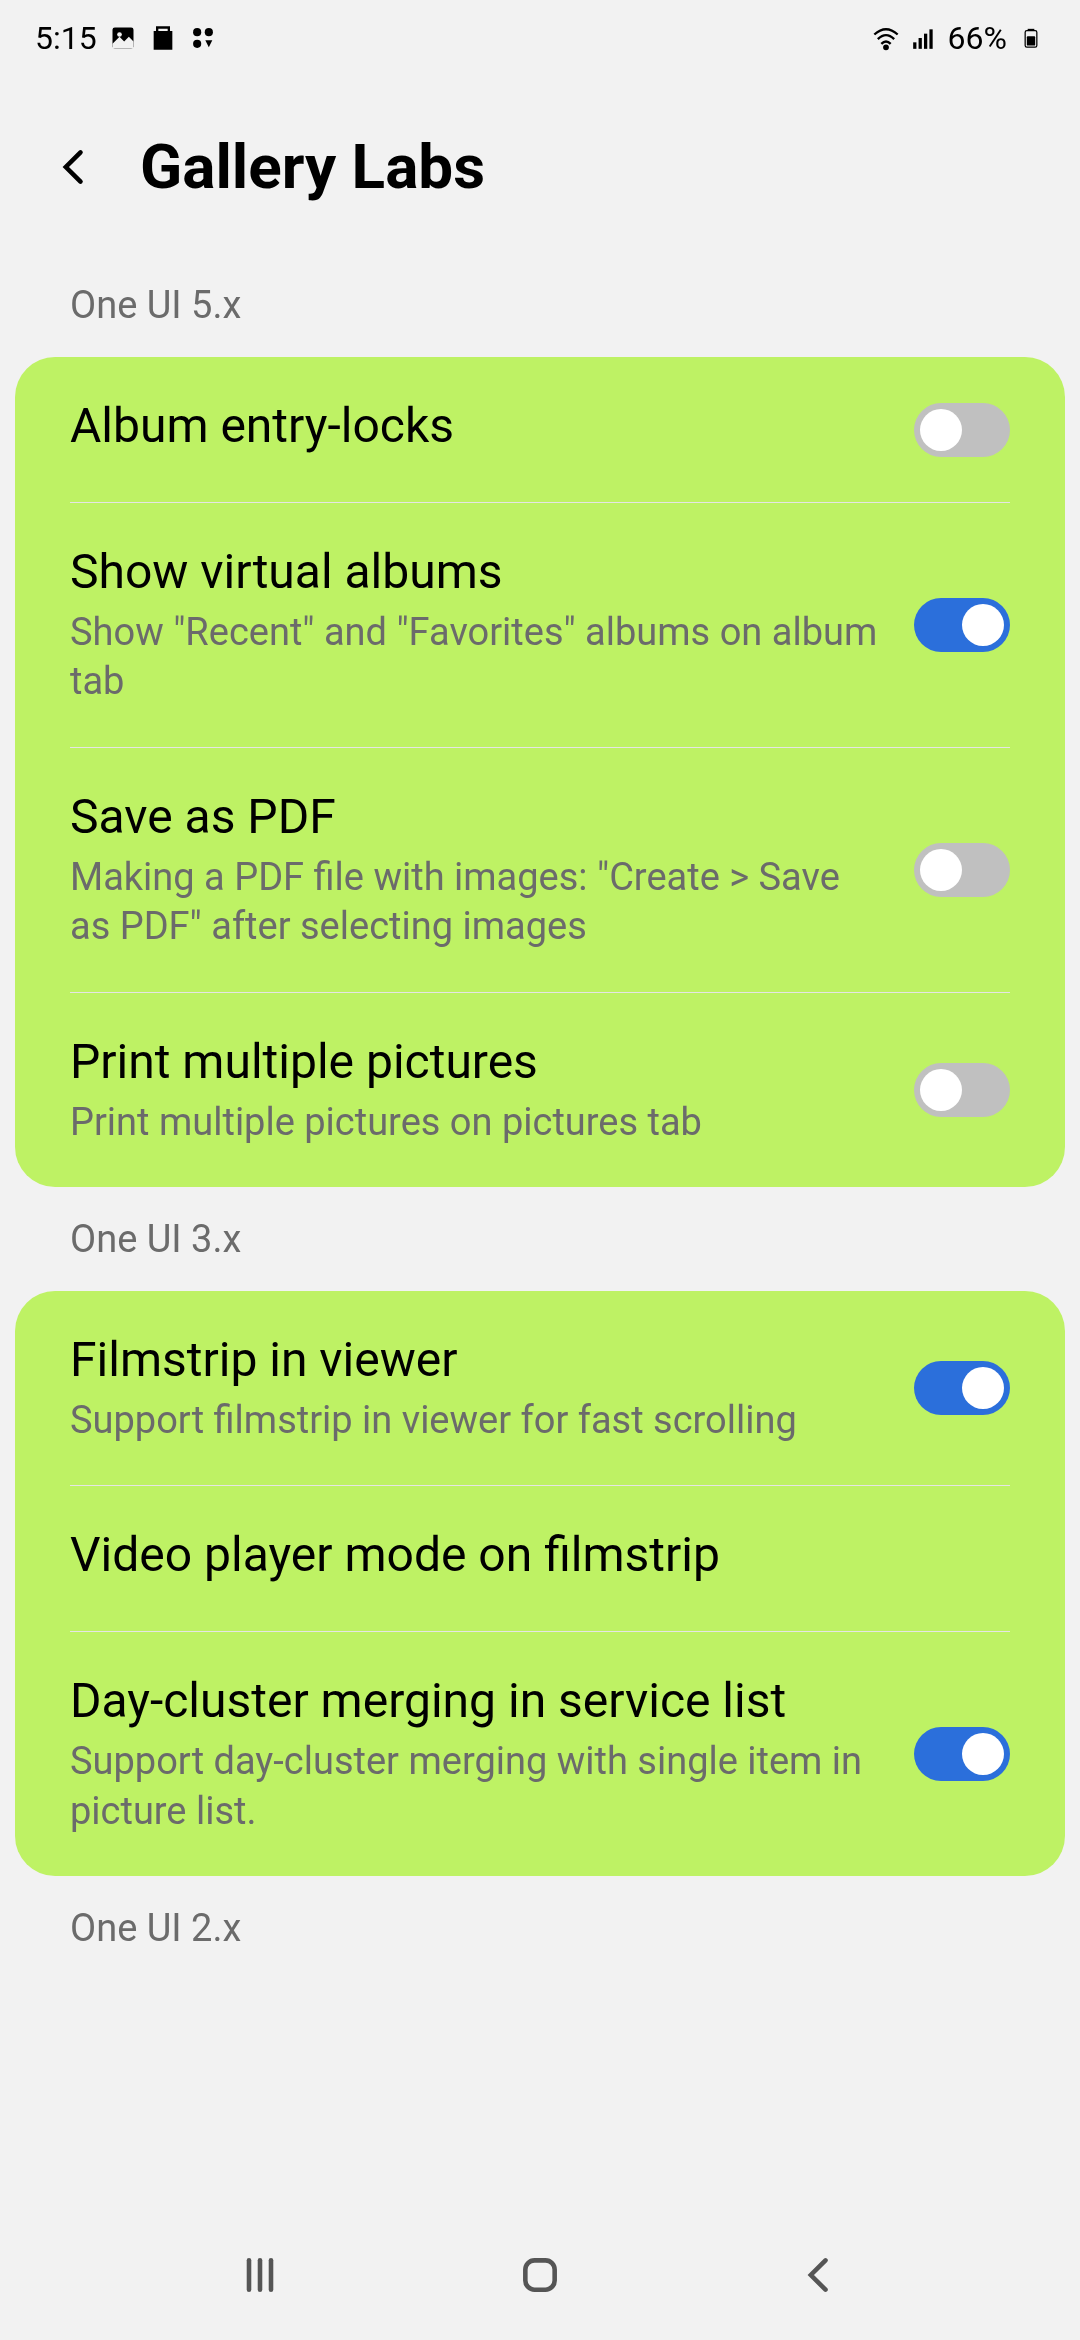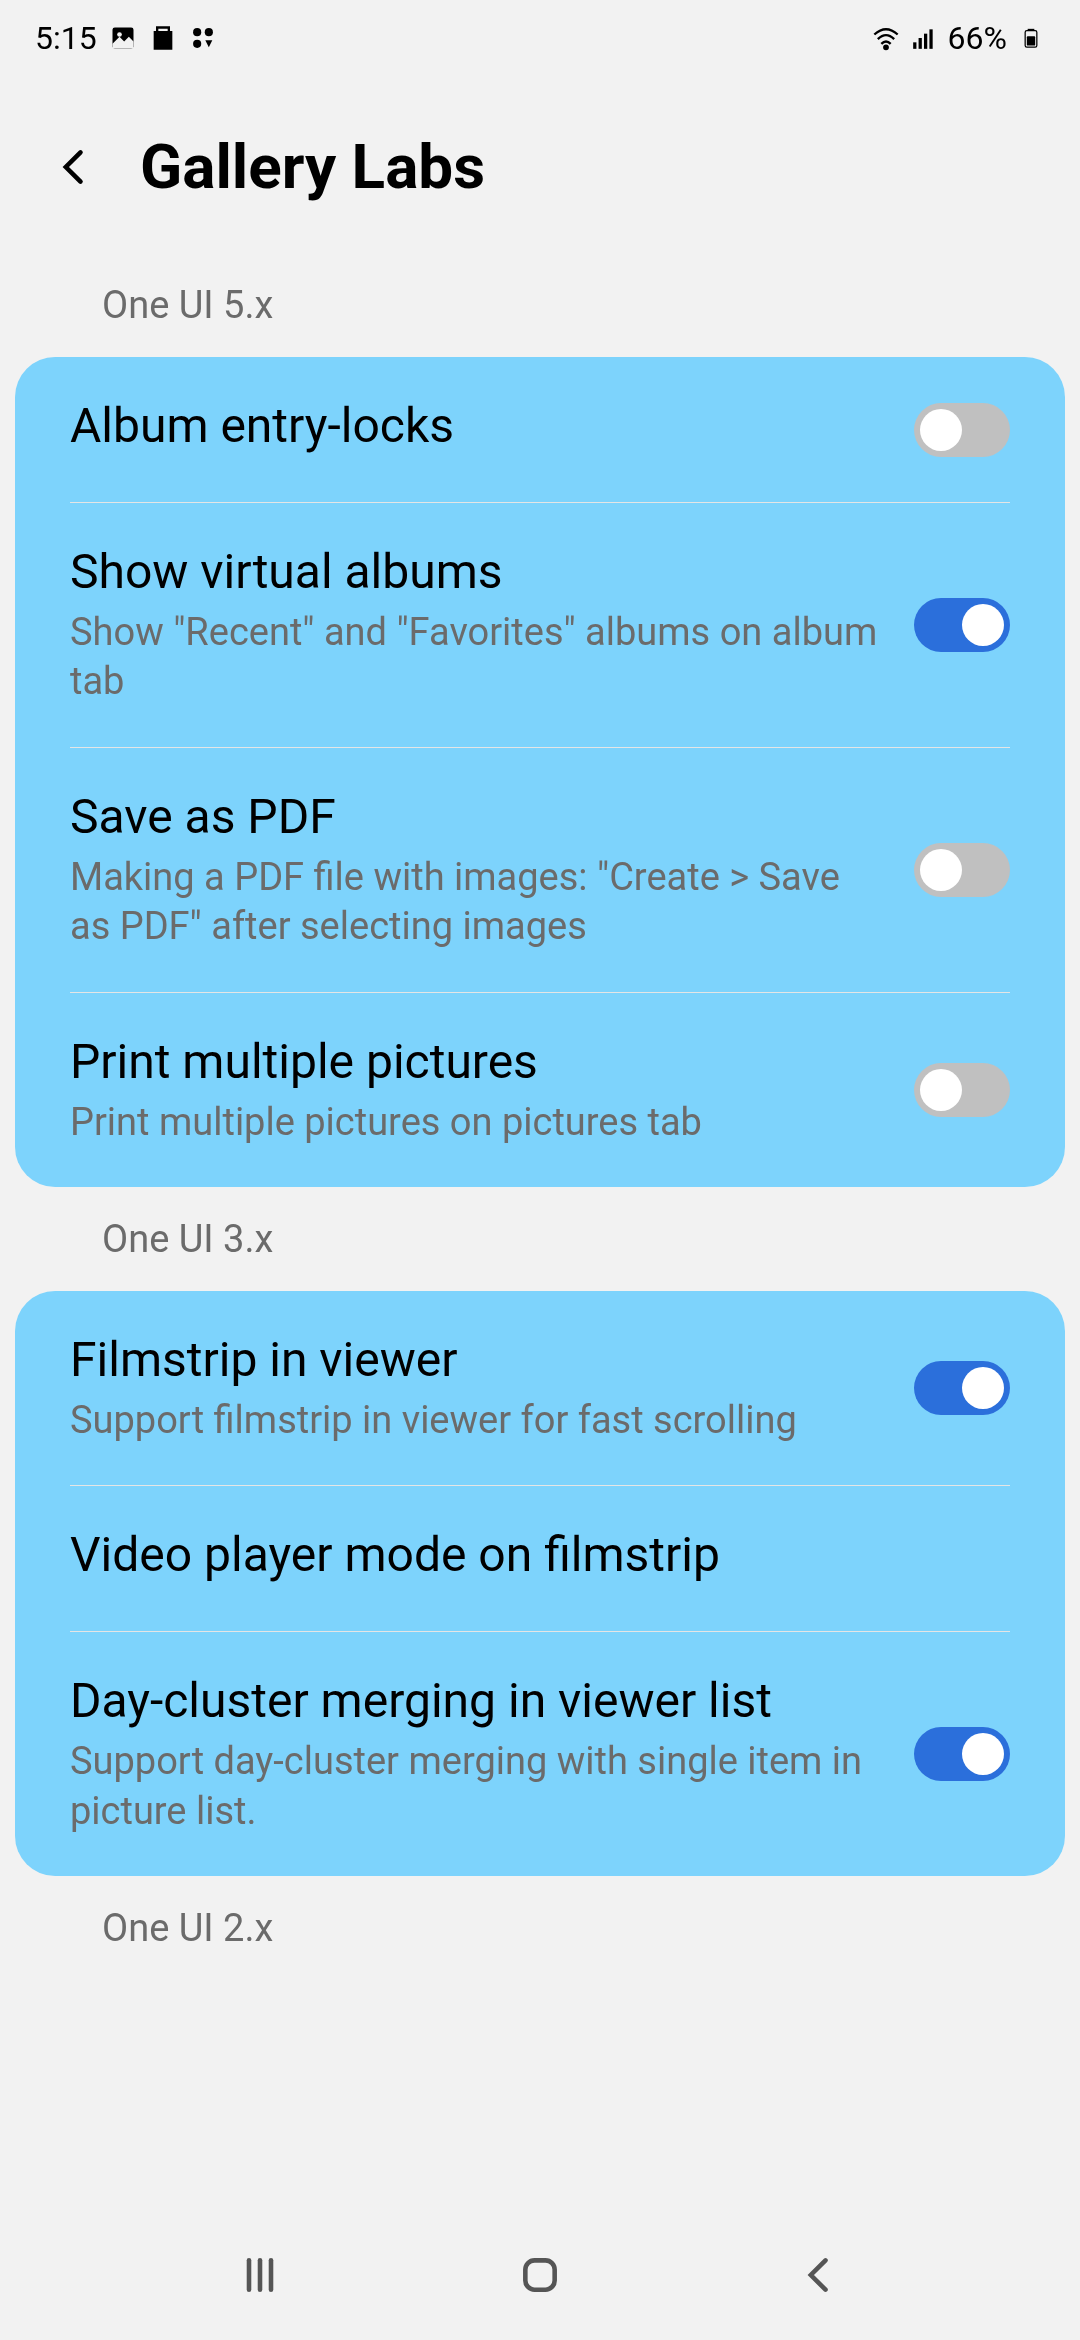--- a/index.html
+++ b/index.html
@@ -73,25 +73,24 @@
     .content {
       flex: 1;
       overflow-y: auto;
     }
     
     .section-header {
       padding: 30px 70px 30px 70px;
       font-size: 38px;
       color: #6b6b6b;
       font-weight: 400;
-      margin-left: 32px;
     }
     
     .card {
-      background: #7dd3fc;
+      background: #bef264;
       margin: 0 15px;
       border-radius: 40px;
       overflow: hidden;
     }
     
     .setting-item {
       display: flex;
       align-items: center;
       padding: 40px 55px;
       gap: 30px;
@@ -295,21 +294,21 @@
     </div>
     <div class="divider"></div>
     <div class="setting-item">
       <div class="setting-text">
         <div class="setting-title">Video player mode on filmstrip</div>
       </div>
     </div>
     <div class="divider"></div>
     <div class="setting-item">
       <div class="setting-text">
-        <div class="setting-title">Day-cluster merging in viewer list</div>
+        <div class="setting-title">Day-cluster merging in service list</div>
         <div class="setting-subtitle">Support day-cluster merging with single item in picture list.</div>
       </div>
       <div class="toggle toggle-on">
         <div class="toggle-knob"></div>
       </div>
     </div>
   </div>
 
   <div class="section-header">One UI 2.x</div>
 

